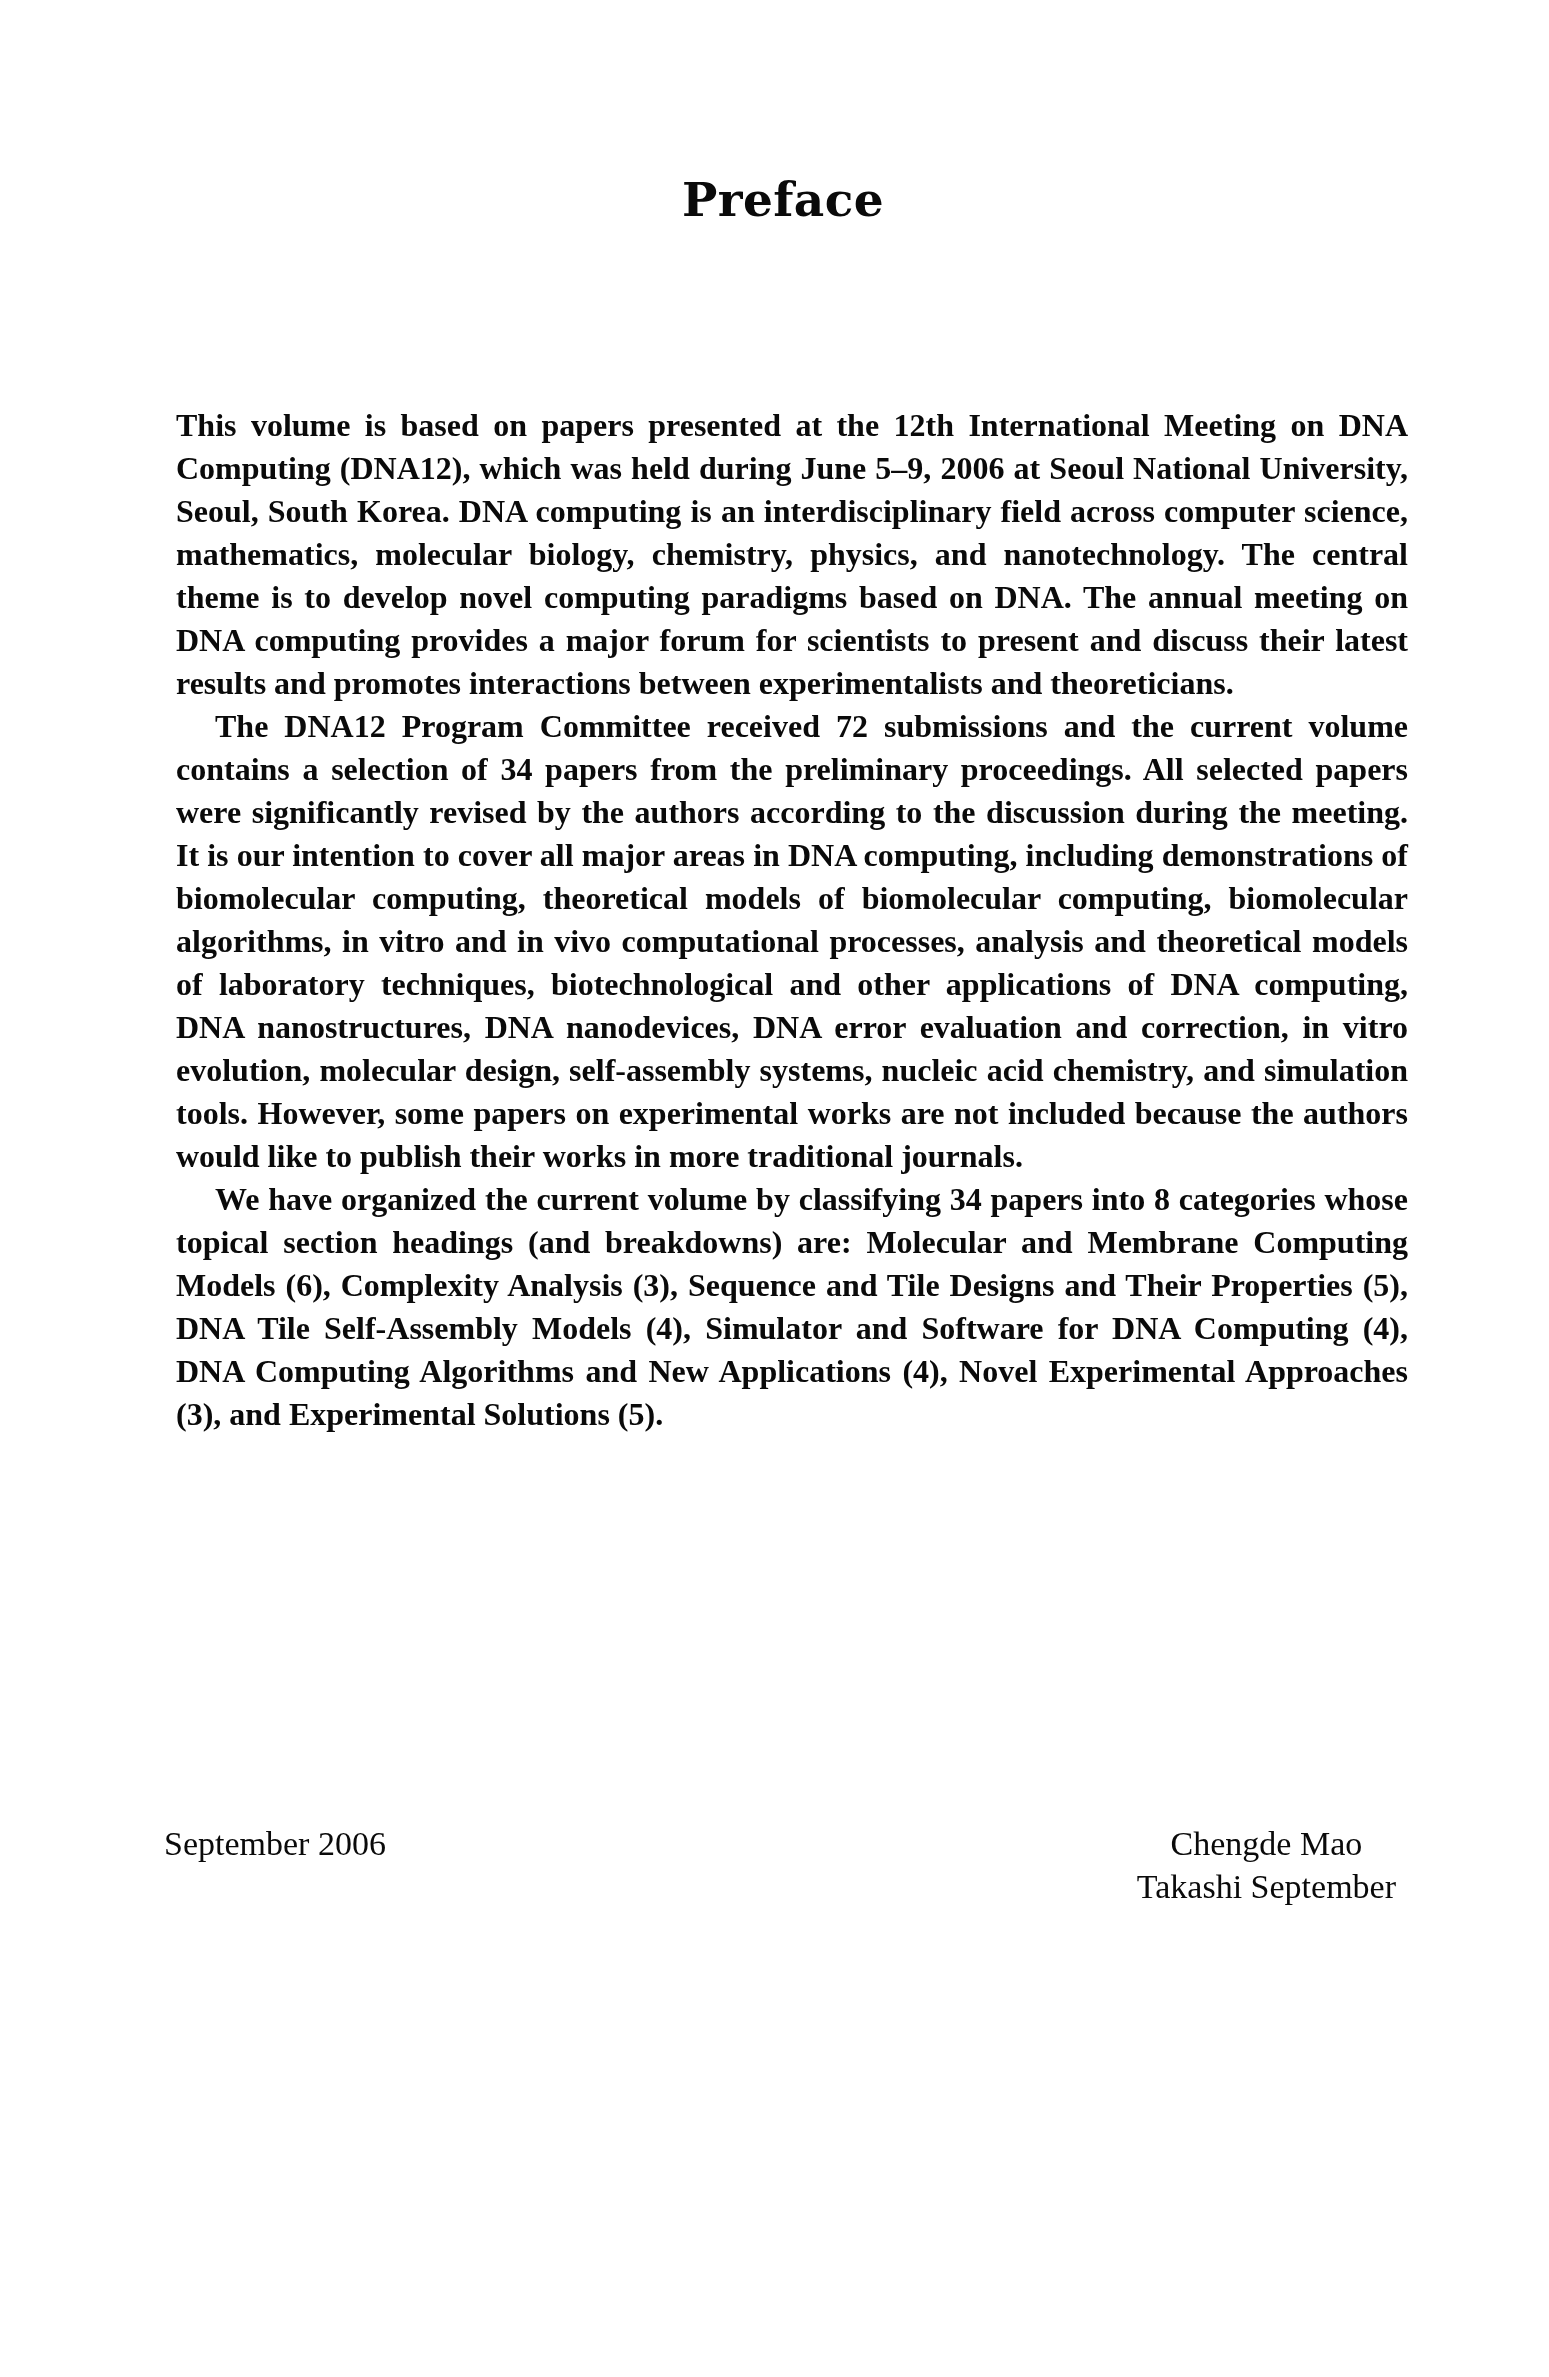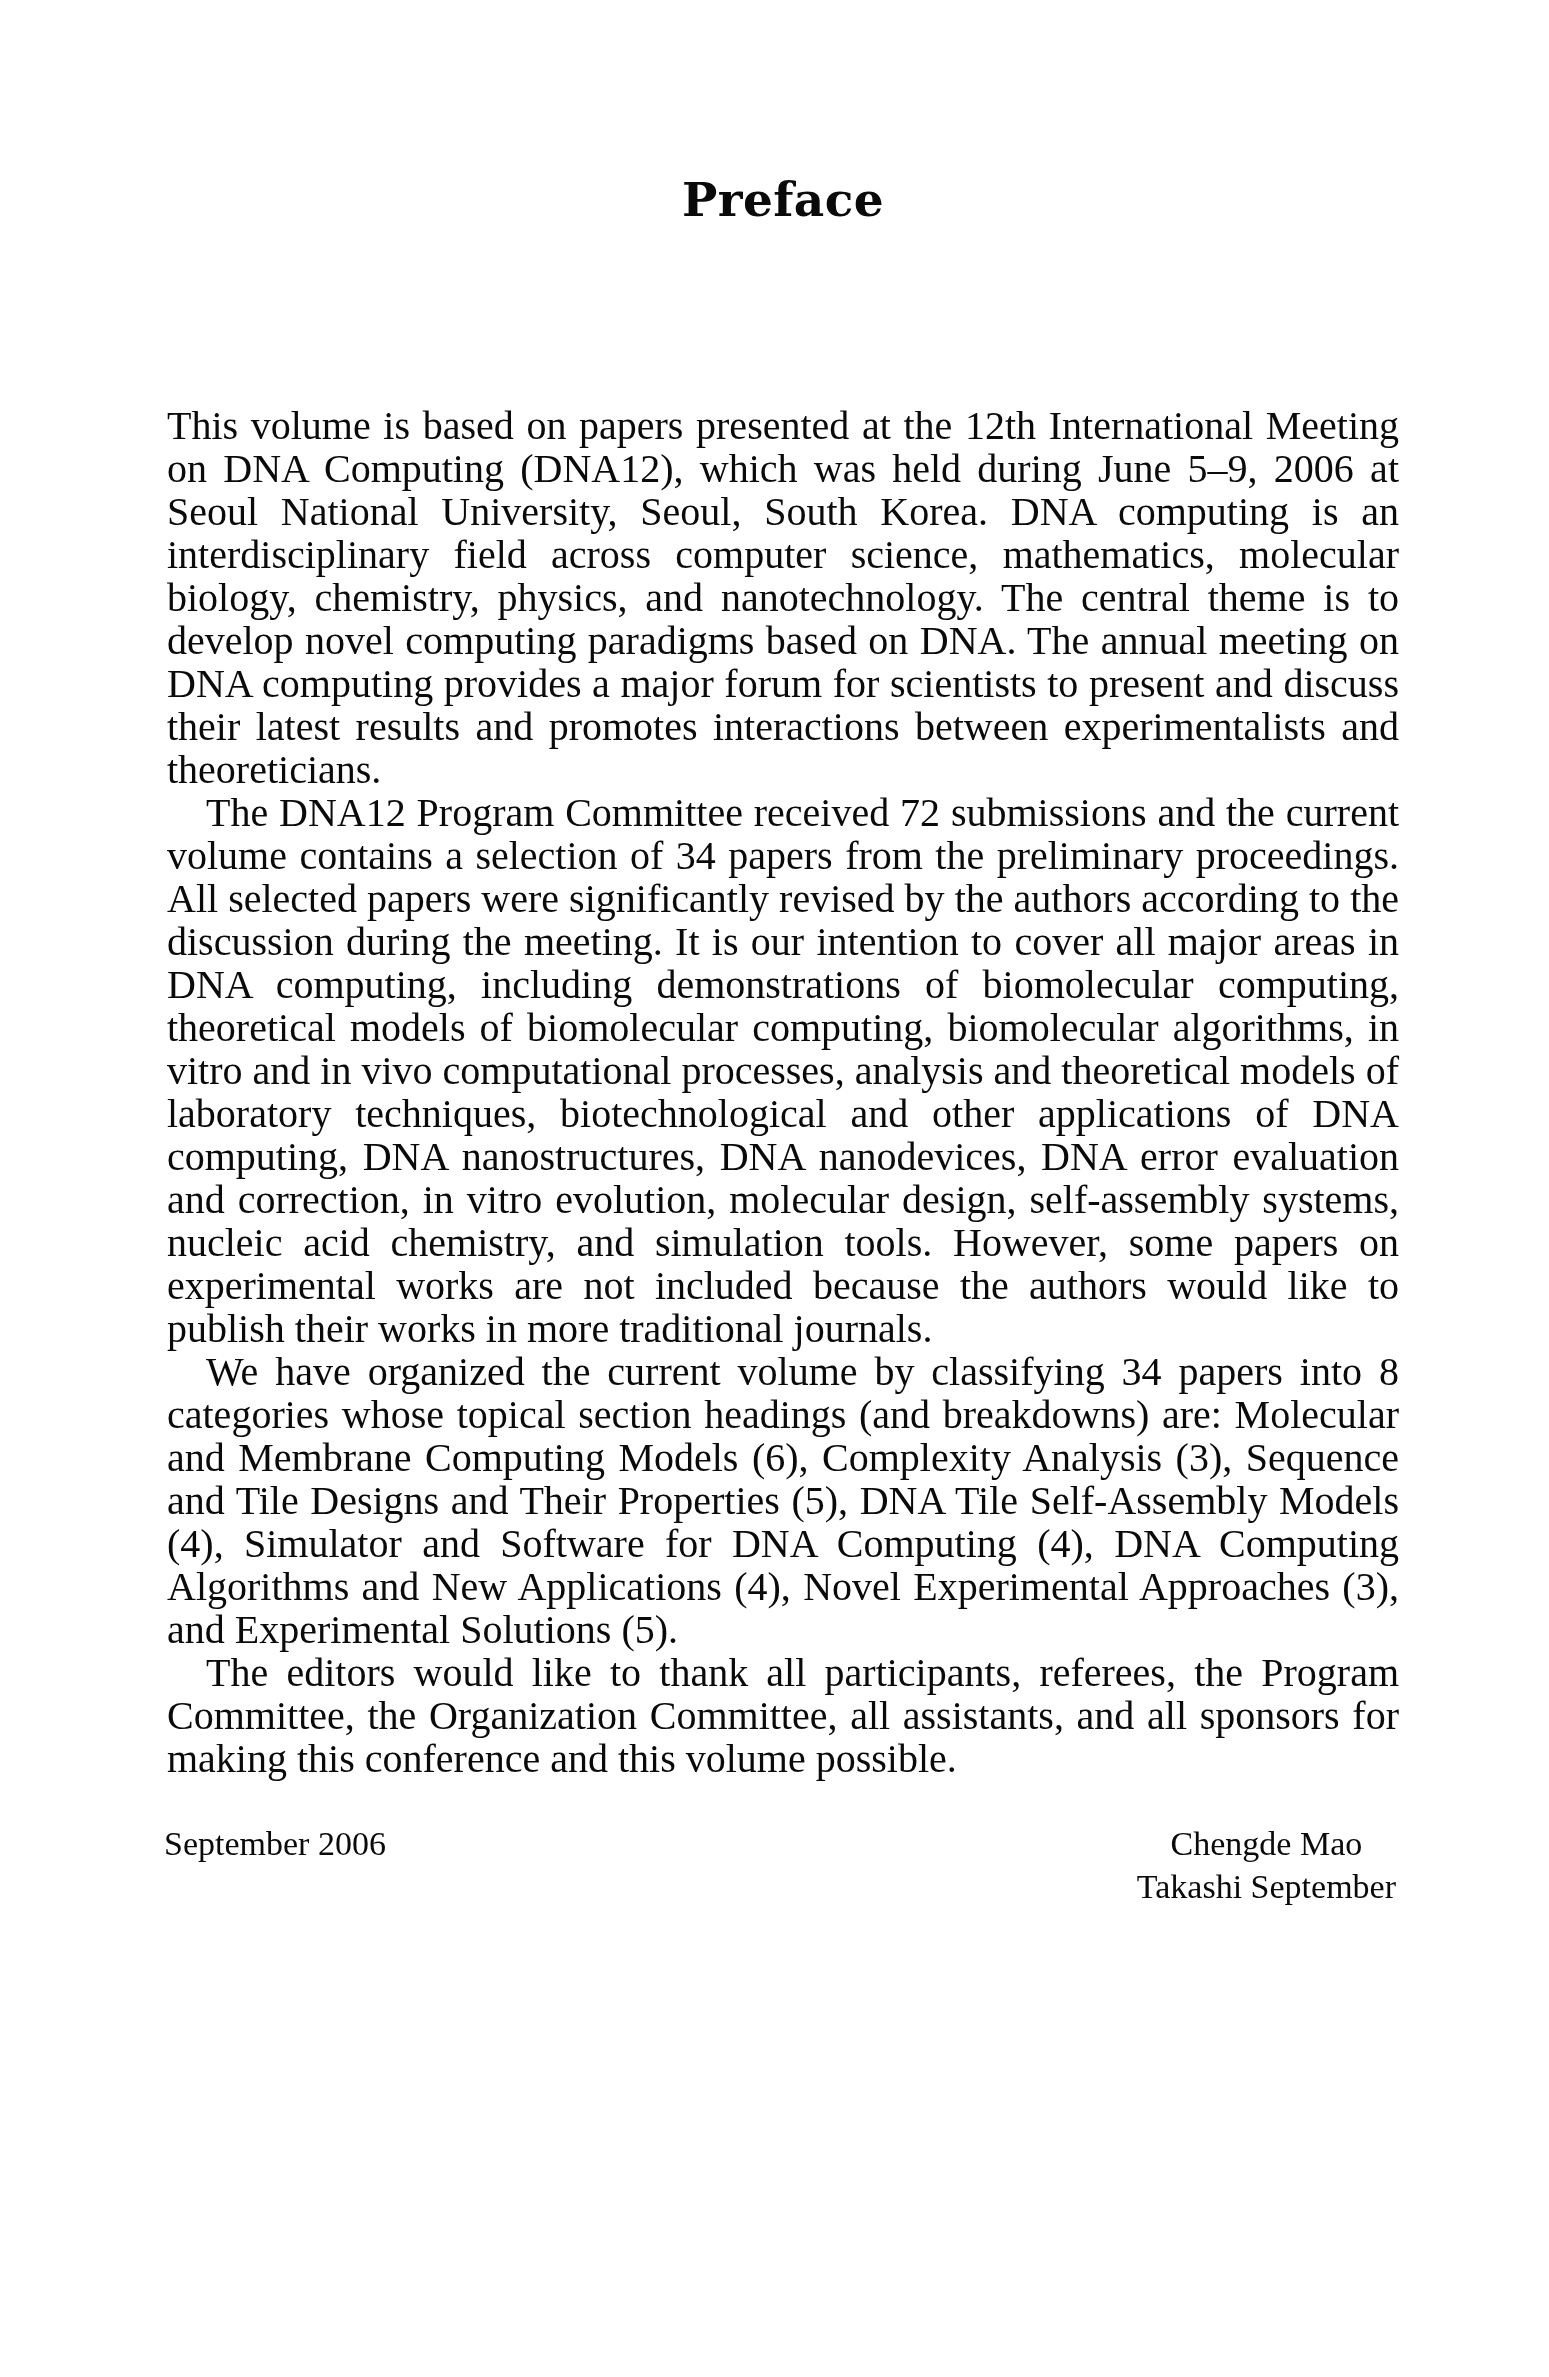--- a/index.html
+++ b/index.html
@@ -29,28 +29,29 @@
       text-align: center;
       font-family: "DejaVu Serif", serif;
       font-weight: bold;
       font-size: 47px;
       line-height: 55px;
       margin: 3px;
       letter-spacing: 0.4px;
     }
     .body {
       position: absolute;
-      left: 3px;
+      left: 12px;
       top: 404px;
       width: 1232px;
       font-family: "Liberation Serif", "DejaVu Serif", serif;
-      font-size: 40px;
+      font-size: 32px;
       line-height: 43px;
       text-align: justify;
       hyphens: none;
+      font-weight: bold;
     }
     .body p {
       margin: 0;
       text-indent: 39px;
     }
     .body p.first {
       text-indent: 0;
     }
     .signature {
       position: absolute;
@@ -81,21 +82,20 @@
 </head>
 <body>
 
 <div class="page">
   <h1 class="title">Preface</h1>
 
   <div class="body">
     <p class="first">This volume is based on papers presented at the 12th International Meeting on DNA Computing (DNA12), which was held during June 5–9, 2006 at Seoul National University, Seoul, South Korea. DNA computing is an interdisciplinary field across computer science, mathematics, molecular biology, chemistry, physics, and nanotechnology. The central theme is to develop novel computing paradigms based on DNA. The annual meeting on DNA computing provides a major forum for scientists to present and discuss their latest results and promotes interactions between experimentalists and theoreticians.</p>
     <p>The DNA12 Program Committee received 72 submissions and the current volume contains a selection of 34 papers from the preliminary proceedings. All selected papers were significantly revised by the authors according to the discussion during the meeting. It is our intention to cover all major areas in DNA computing, including demonstrations of biomolecular computing, theoretical models of biomolecular computing, biomolecular algorithms, in vitro and in vivo computational processes, analysis and theoretical models of laboratory techniques, biotechnological and other applications of DNA computing, DNA nanostructures, DNA nanodevices, DNA error evaluation and correction, in vitro evolution, molecular design, self-assembly systems, nucleic acid chemistry, and simulation tools. However, some papers on experimental works are not included because the authors would like to publish their works in more traditional journals.</p>
     <p>We have organized the current volume by classifying 34 papers into 8 categories whose topical section headings (and breakdowns) are: Molecular and Membrane Computing Models (6), Complexity Analysis (3), Sequence and Tile Designs and Their Properties (5), DNA Tile Self-Assembly Models (4), Simulator and Software for DNA Computing (4), DNA Computing Algorithms and New Applications (4), Novel Experimental Approaches (3), and Experimental Solutions (5).</p>
-    <p>The editors would like to thank all participants, referees, the Program Committee, the Organization Committee, all assistants, and all sponsors for making this conference and this volume possible.</p>
   </div>
 
   <div class="signature">
     <div class="sig-date">September 2006</div>
     <div class="sig-editors">
       <div>Chengde Mao</div>
       <div>Takashi September</div>
     </div>
   </div>
 </div>

